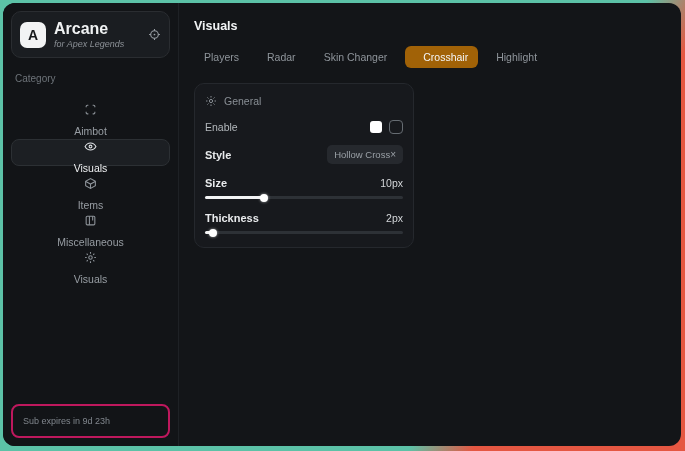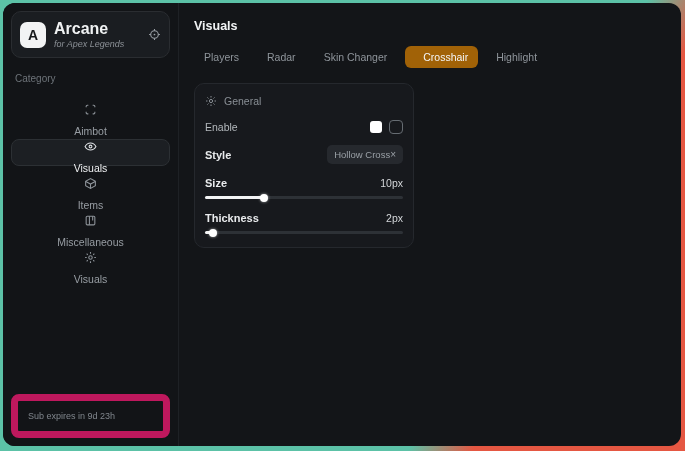--- a/index.html
+++ b/index.html
@@ -35,21 +35,21 @@
   .nav-item {
     display:flex; align-items:center; gap:9px; height:27px; padding:0 10px;
     color:#979da3; font-size:10.5px; border:1px solid transparent; border-radius:8px;
     margin-bottom:10px; cursor:default;flex-direction:column;
   }
   .nav-item .nicon { display:flex; color:#8d9399; }
   .nav-item.active { background:#1c1f23; border-color:#2c3034; color:#eef0f2; }
   .nav-item.active .nicon { color:#dfe2e5; }
   .side-spacer { flex:1; }
   .footer-card {
-    border:7px solid #be185d; border-radius:8px; padding:8px 10px; line-height:1.6;
+    border:2px solid #be185d; border-radius:8px; padding:8px 10px; line-height:1.6;
   }
   .footer-line1 { color:#80868d; font-size:9px; }
   .footer-line2 { color:#c8ccd0; font-size:9px; }
   
   .main { flex:1; padding:16px 16px 16px 15px; }
   .page-title { color:#f2f4f5; font-size:12.5px; font-weight:bold; }
   .tabs { display:flex; align-items:center; gap:8px; margin-top:13px; }
   .tab {
     color:#8f959b; font-size:10.5px; padding:5px 10px; border-radius:6px; cursor:default;
     white-space:nowrap;

